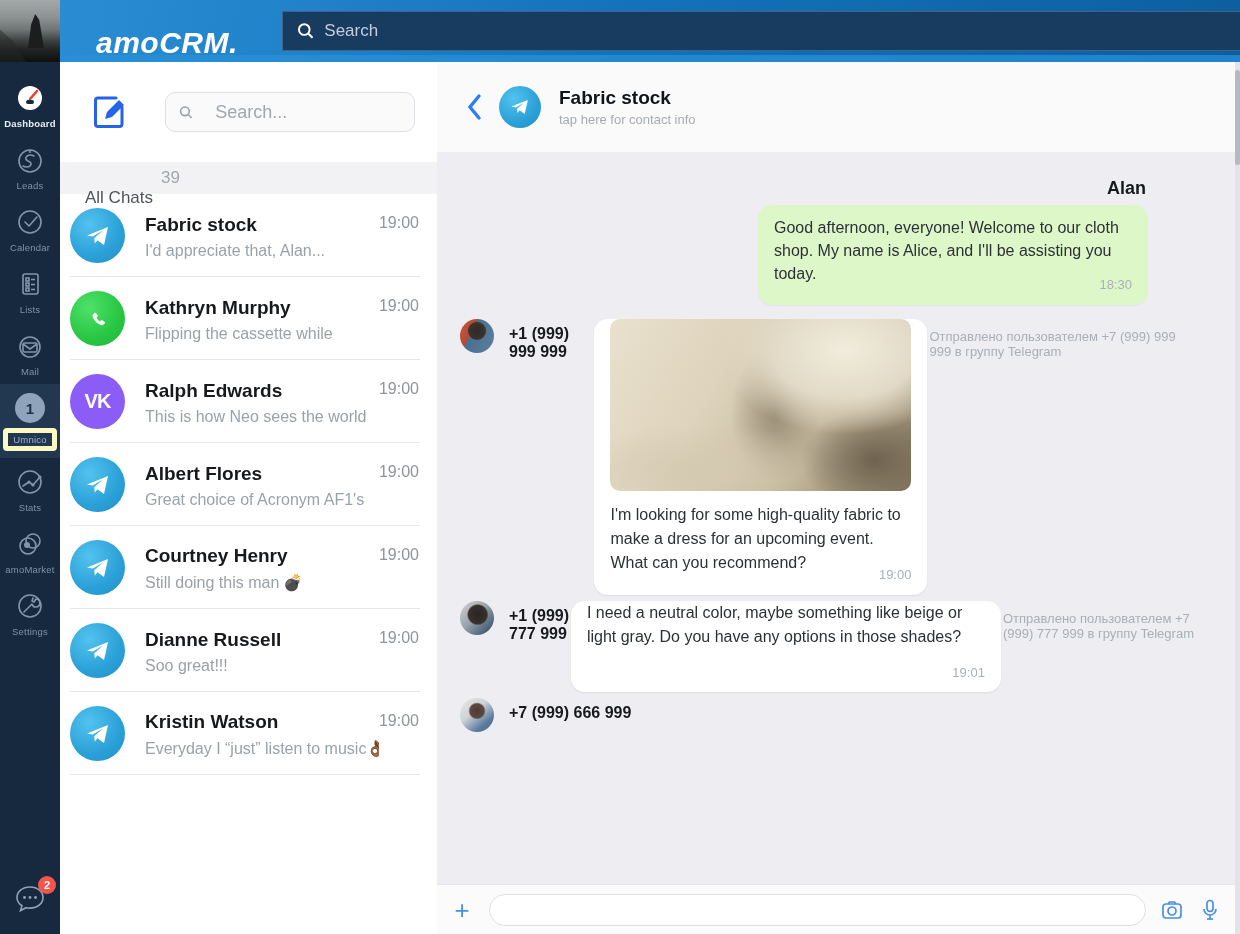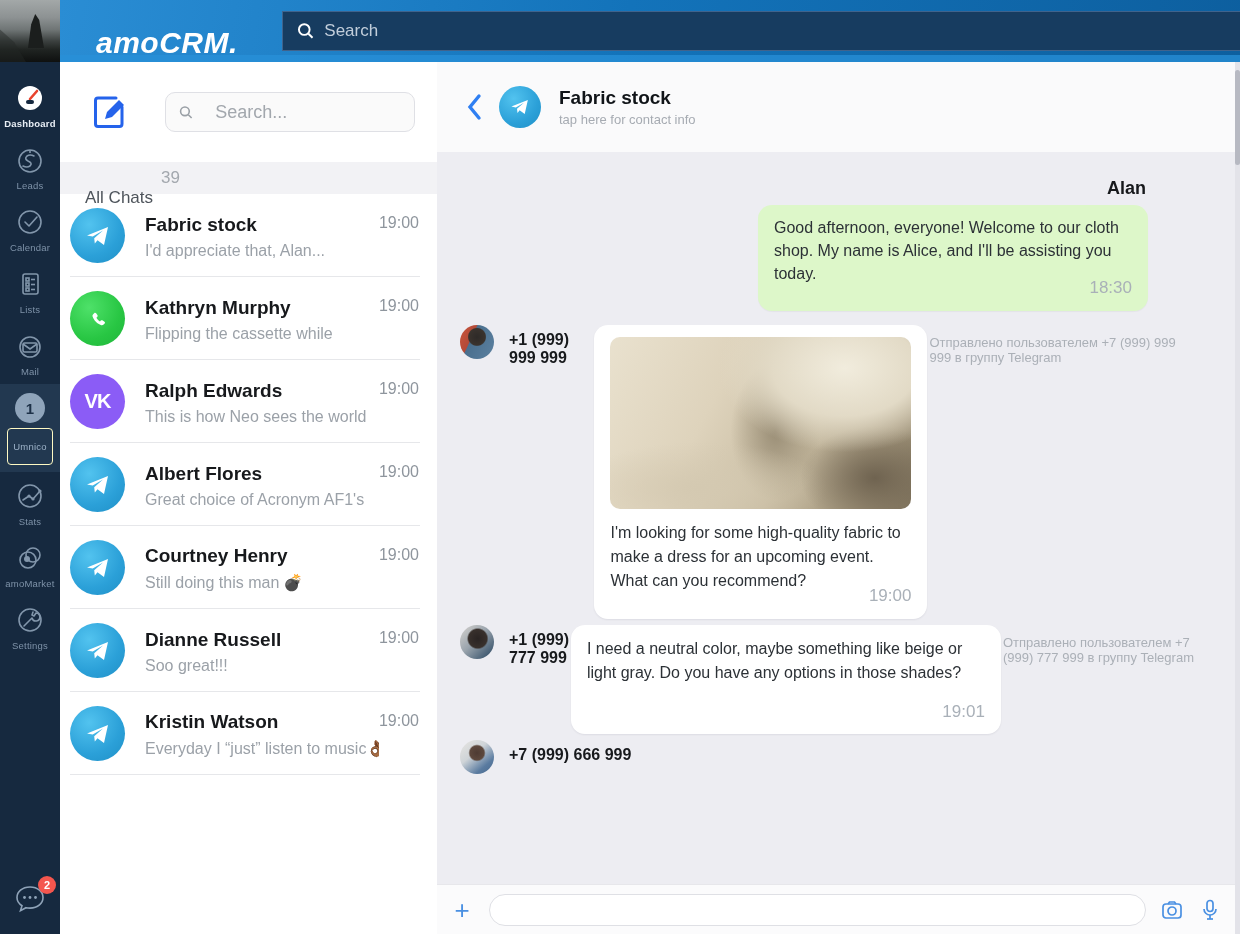--- a/index.html
+++ b/index.html
@@ -14,21 +14,21 @@
   .corner-photo::before { content:""; position:absolute; left:28px; top:14px; width:16px; height:34px;
       background:#1b1e1d; clip-path:polygon(45% 0,70% 18%,100% 100%,0 100%,20% 30%); }
   .corner-photo::after { content:""; position:absolute; left:0; top:26px; width:26px; height:36px;
       background:#23272574; clip-path:polygon(0 10%,55% 45%,100% 100%,0 100%); }
 
   .nav { display:flex; flex-direction:column; align-items:center; width:100%; padding-top:12px; }
   .nav-item { width:100%; padding:8px 0 7px; display:flex; flex-direction:column; align-items:center; gap:4px; cursor:pointer; }
   .nav-item .nlabel { font-size:9.5px; color:#7e92a8; letter-spacing:.2px; }
   .nav-item.bright .nlabel { color:#e9eff6; font-weight:bold; }
   .nav-item.selected { background:#223850; }
-  .nav-item.selected .nlabel { color:#9db2c8; border:1px solid #fef9c3; border-radius:4px; padding:12px 5px; }
+  .nav-item.selected .nlabel { color:#9db2c8; border:5px solid #fef9c3; border-radius:4px; padding:1px 5px; }
   .nicon { width:32px; height:32px; display:flex; align-items:center; justify-content:center; }
   .nicon svg { stroke:#8296ab; fill:none; stroke-width:1.6; }
   .badge-circle { width:30px; height:30px; border-radius:50%; background:#8fa4ba; color:#1d3148; font-weight:bold; font-size:15px; display:flex; align-items:center; justify-content:center; }
   .sidebar-spacer { flex:1; }
   .sidebar-bottom { position:relative; margin-bottom:14px; cursor:pointer; }
   .sidebar-bottom svg { stroke:#8fa3b8; fill:none; stroke-width:1.6; }
   .red-badge { position:absolute; top:-6px; right:-8px; width:18px; height:18px; background:#f4564e; border-radius:50%; color:#fff; font-size:11px; font-weight:bold; display:flex; align-items:center; justify-content:center; }
 
   
   .main { flex:1; display:flex; flex-direction:column; height:100%; }
@@ -89,33 +89,33 @@
   .msg-out { display:flex; justify-content:flex-end; gap:12px; margin-bottom:14px; }
   .msg-out .col { display:flex; flex-direction:column; align-items:flex-end; }
   .out-name { font-size:18px; font-weight:bold; color:#17191c; margin-bottom:6px; margin-right:2px; }
   .out-avatar { width:36px; height:36px; border-radius:50%; flex-shrink:0;
       background: radial-gradient(circle at 50% 28%, #474b4f 0%, #35383b 22%, transparent 23%),
                   radial-gradient(circle at 50% 58%, #caa287 0%, #b8907ا 30%, transparent 42%),
                   radial-gradient(circle at 50% 58%, #c8a084 0%, transparent 40%),
                   linear-gradient(180deg,#e9e9e7 0%,#dddddc 55%,#b9bcbe 100%); }
   .bubble-out { background:#ddf7c9; border-radius:14px; padding:11px 16px 10px; max-width:390px;
       font-size:16px; color:#2c3136; line-height:1.45; box-shadow:0 1px 1px rgba(0,0,0,.04); }
-  .bubble-time { font-size:17px; color:#a9b0b8; float:right; margin:14px 0 0 10px; }
+  .bubble-time { font-size:13px; color:#a9b0b8; float:right; margin:14px 0 0 10px; }
 
   .msg-in { display:flex; gap:13px; margin-bottom:6px; }
   .in-avatar { width:34px; height:34px; border-radius:50%; flex-shrink:0; margin-top:0; }
   .ava-1 { background: radial-gradient(circle at 50% 35%, #2e2a28 0%, #3a332e 30%, transparent 34%),
       linear-gradient(115deg,#c9553c 0%,#b44a37 34%,#4a6f8e 36%,#5b80a0 100%); }
   .ava-2 { background: radial-gradient(circle at 52% 40%, #2a2423 0%, #38302c 34%, transparent 40%),
       linear-gradient(135deg,#d7d3cf 0%,#9aa4ad 45%,#24425e 100%); }
   .ava-3 { background: radial-gradient(circle at 50% 38%, #4e3b33 0%, #5d483d 26%, transparent 32%),
       linear-gradient(140deg,#e8e6e2 0%,#cfd4d8 40%,#5a7ba0 75%,#46678c 100%); }
   .in-col { display:flex; flex-direction:row; align-items:flex-start; }
   .in-sender { font-size:16px; font-weight:bold; color:#17191c; margin:6px 0 9px 2px; }
-  .bubble-in { background:#fff; border-radius:14px; padding:12px 16px 10px; font-size:16px; color:#2c3136; line-height:1.5;
+  .bubble-in { background:#fff; border-radius:14px; padding:0 16px 10px; font-size:16px; color:#2c3136; line-height:1.5;
       box-shadow:0 1px 2px rgba(20,20,40,.07); }
   .msg-footer { font-size:13px; color:#abb0b7; margin:10px 0 16px 2px; }
 
   .fabric-img { width:301px; height:172px; border-radius:10px; margin-bottom:12px;
       background:
         radial-gradient(ellipse 60% 70% at 78% 18%, #f1ecdd 0%, #e2dac6 40%, rgba(226,218,198,0) 70%),
         radial-gradient(ellipse 45% 55% at 88% 82%, #6f6350 0%, rgba(111,99,80,0) 55%),
         radial-gradient(ellipse 70% 45% at 30% 88%, #d4c9b1 0%, rgba(212,201,177,0) 60%),
         radial-gradient(ellipse 30% 80% at 55% 55%, #9a8e76 0%, rgba(154,142,118,0) 50%),
         linear-gradient(118deg,#e9e1ce 0%,#ded3bc 35%,#c8bca2 62%,#a3967c 85%,#857962 100%); }

